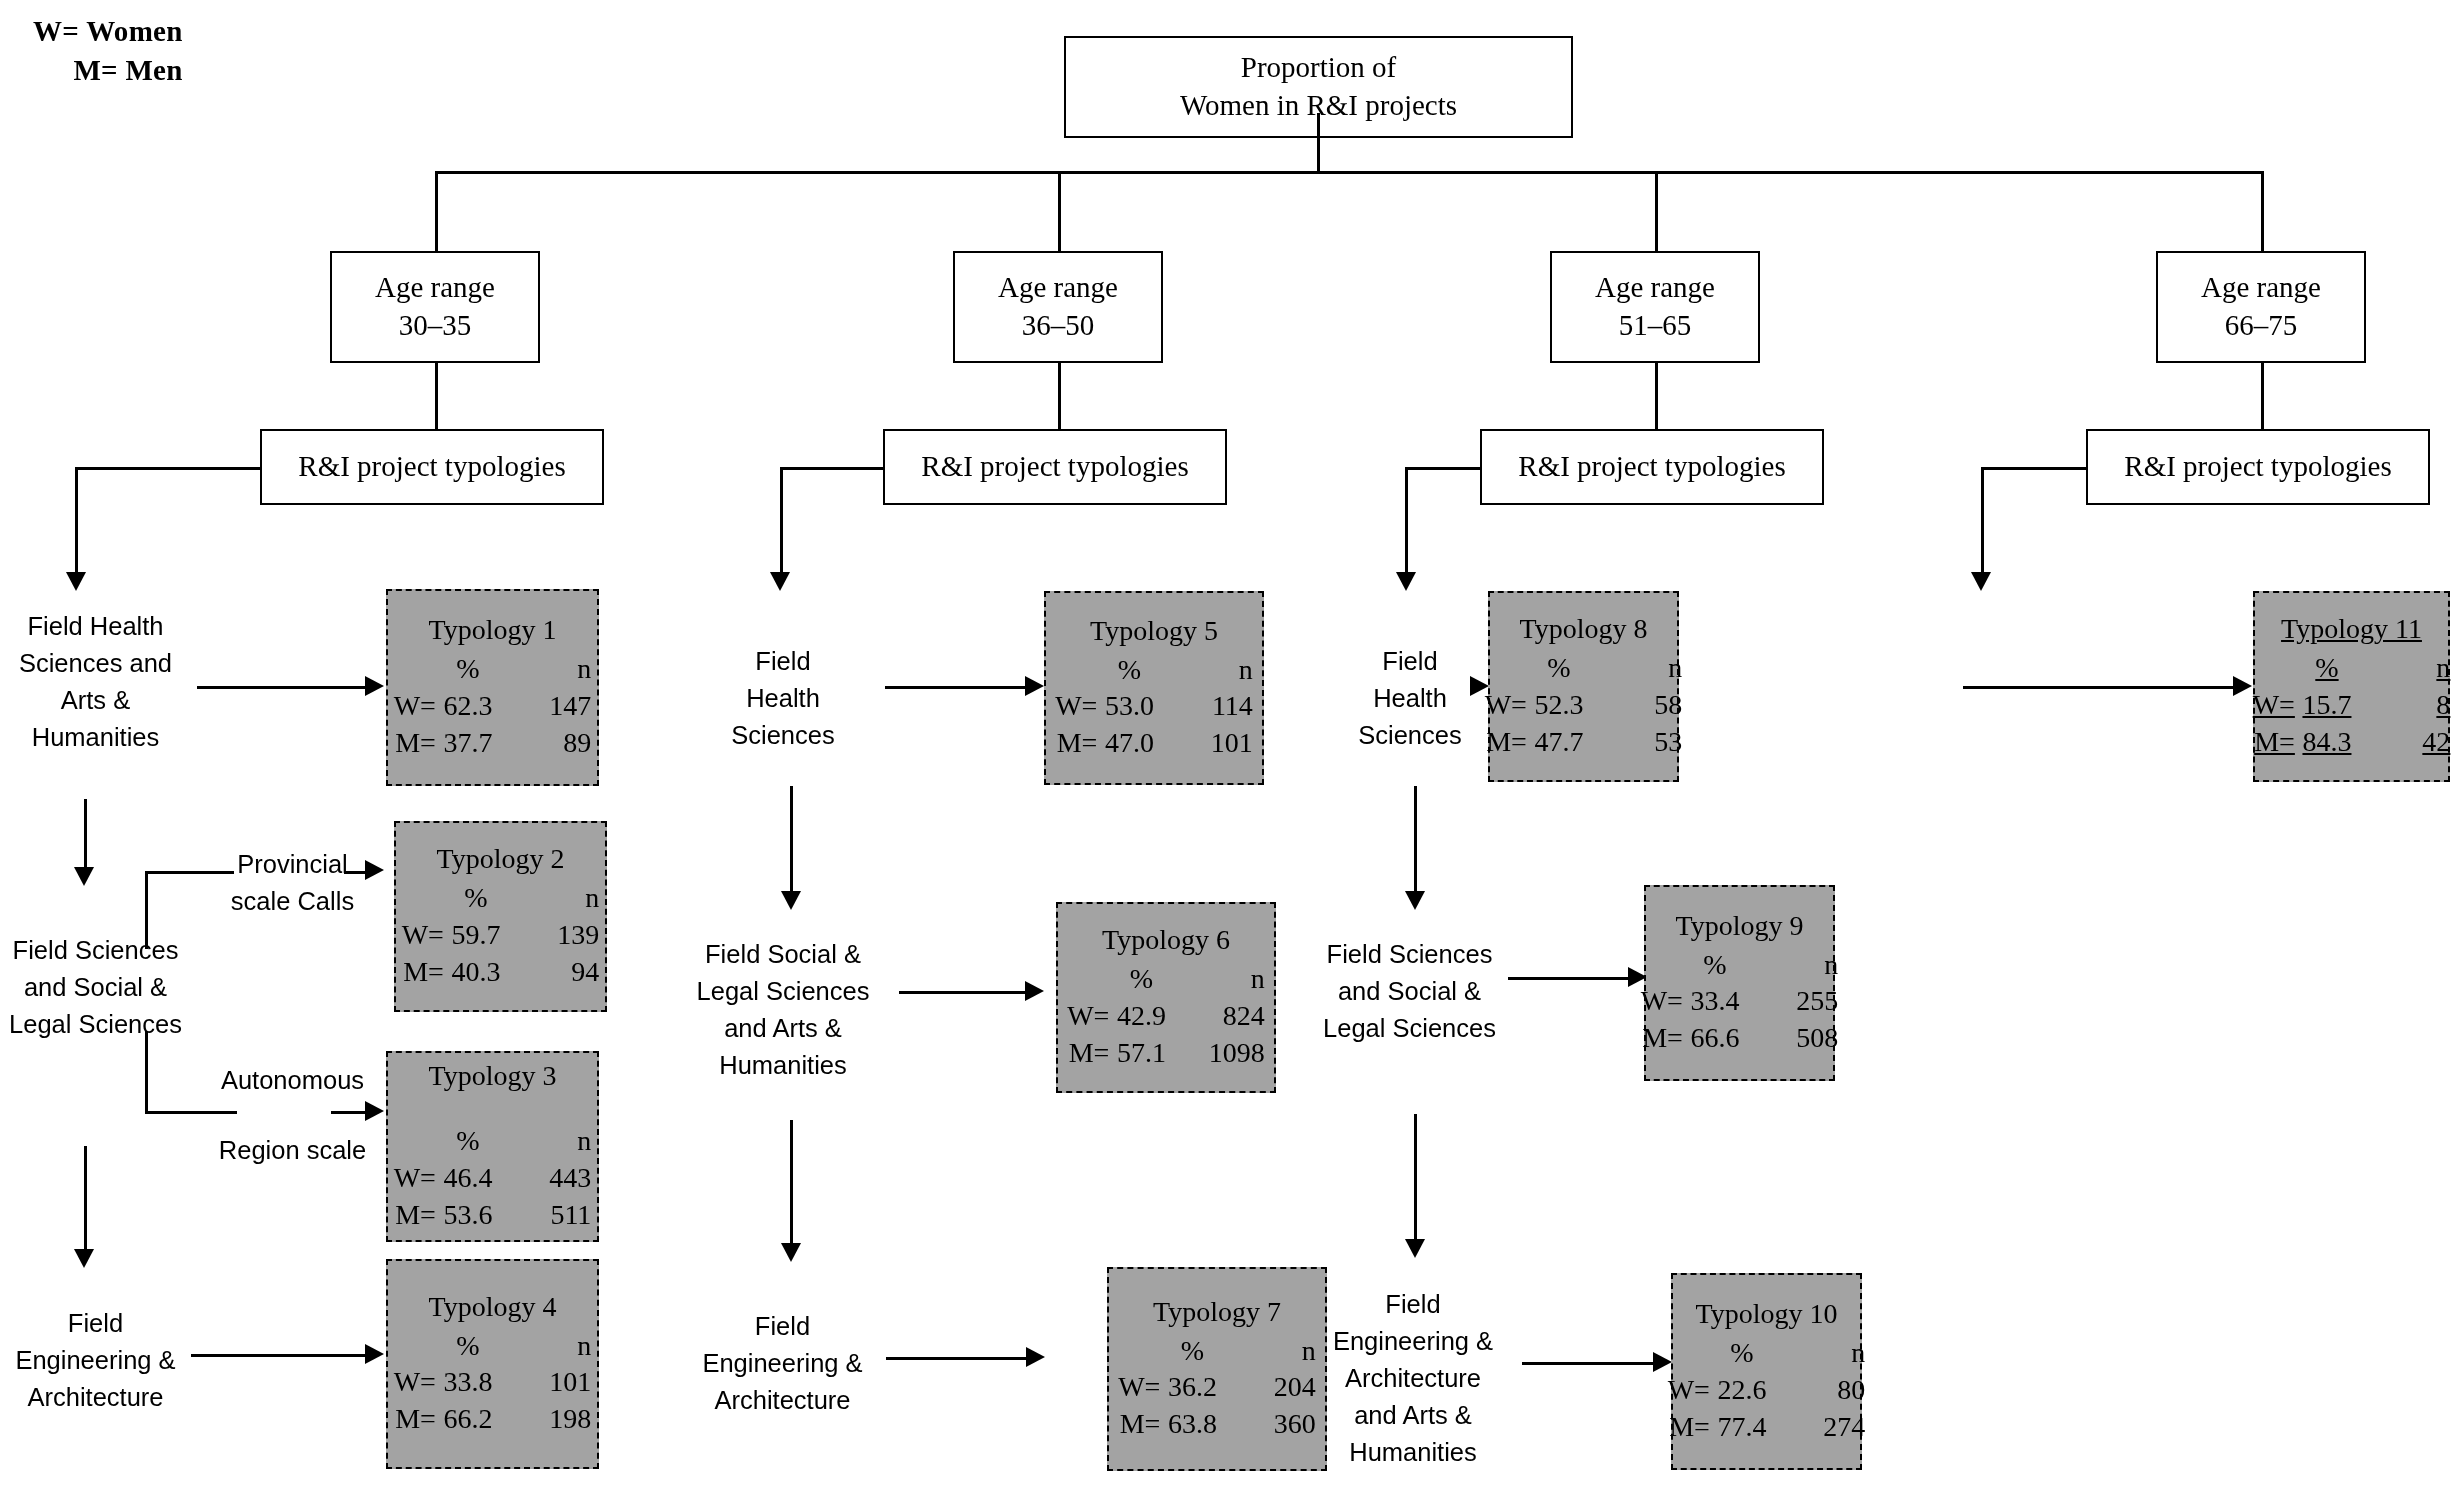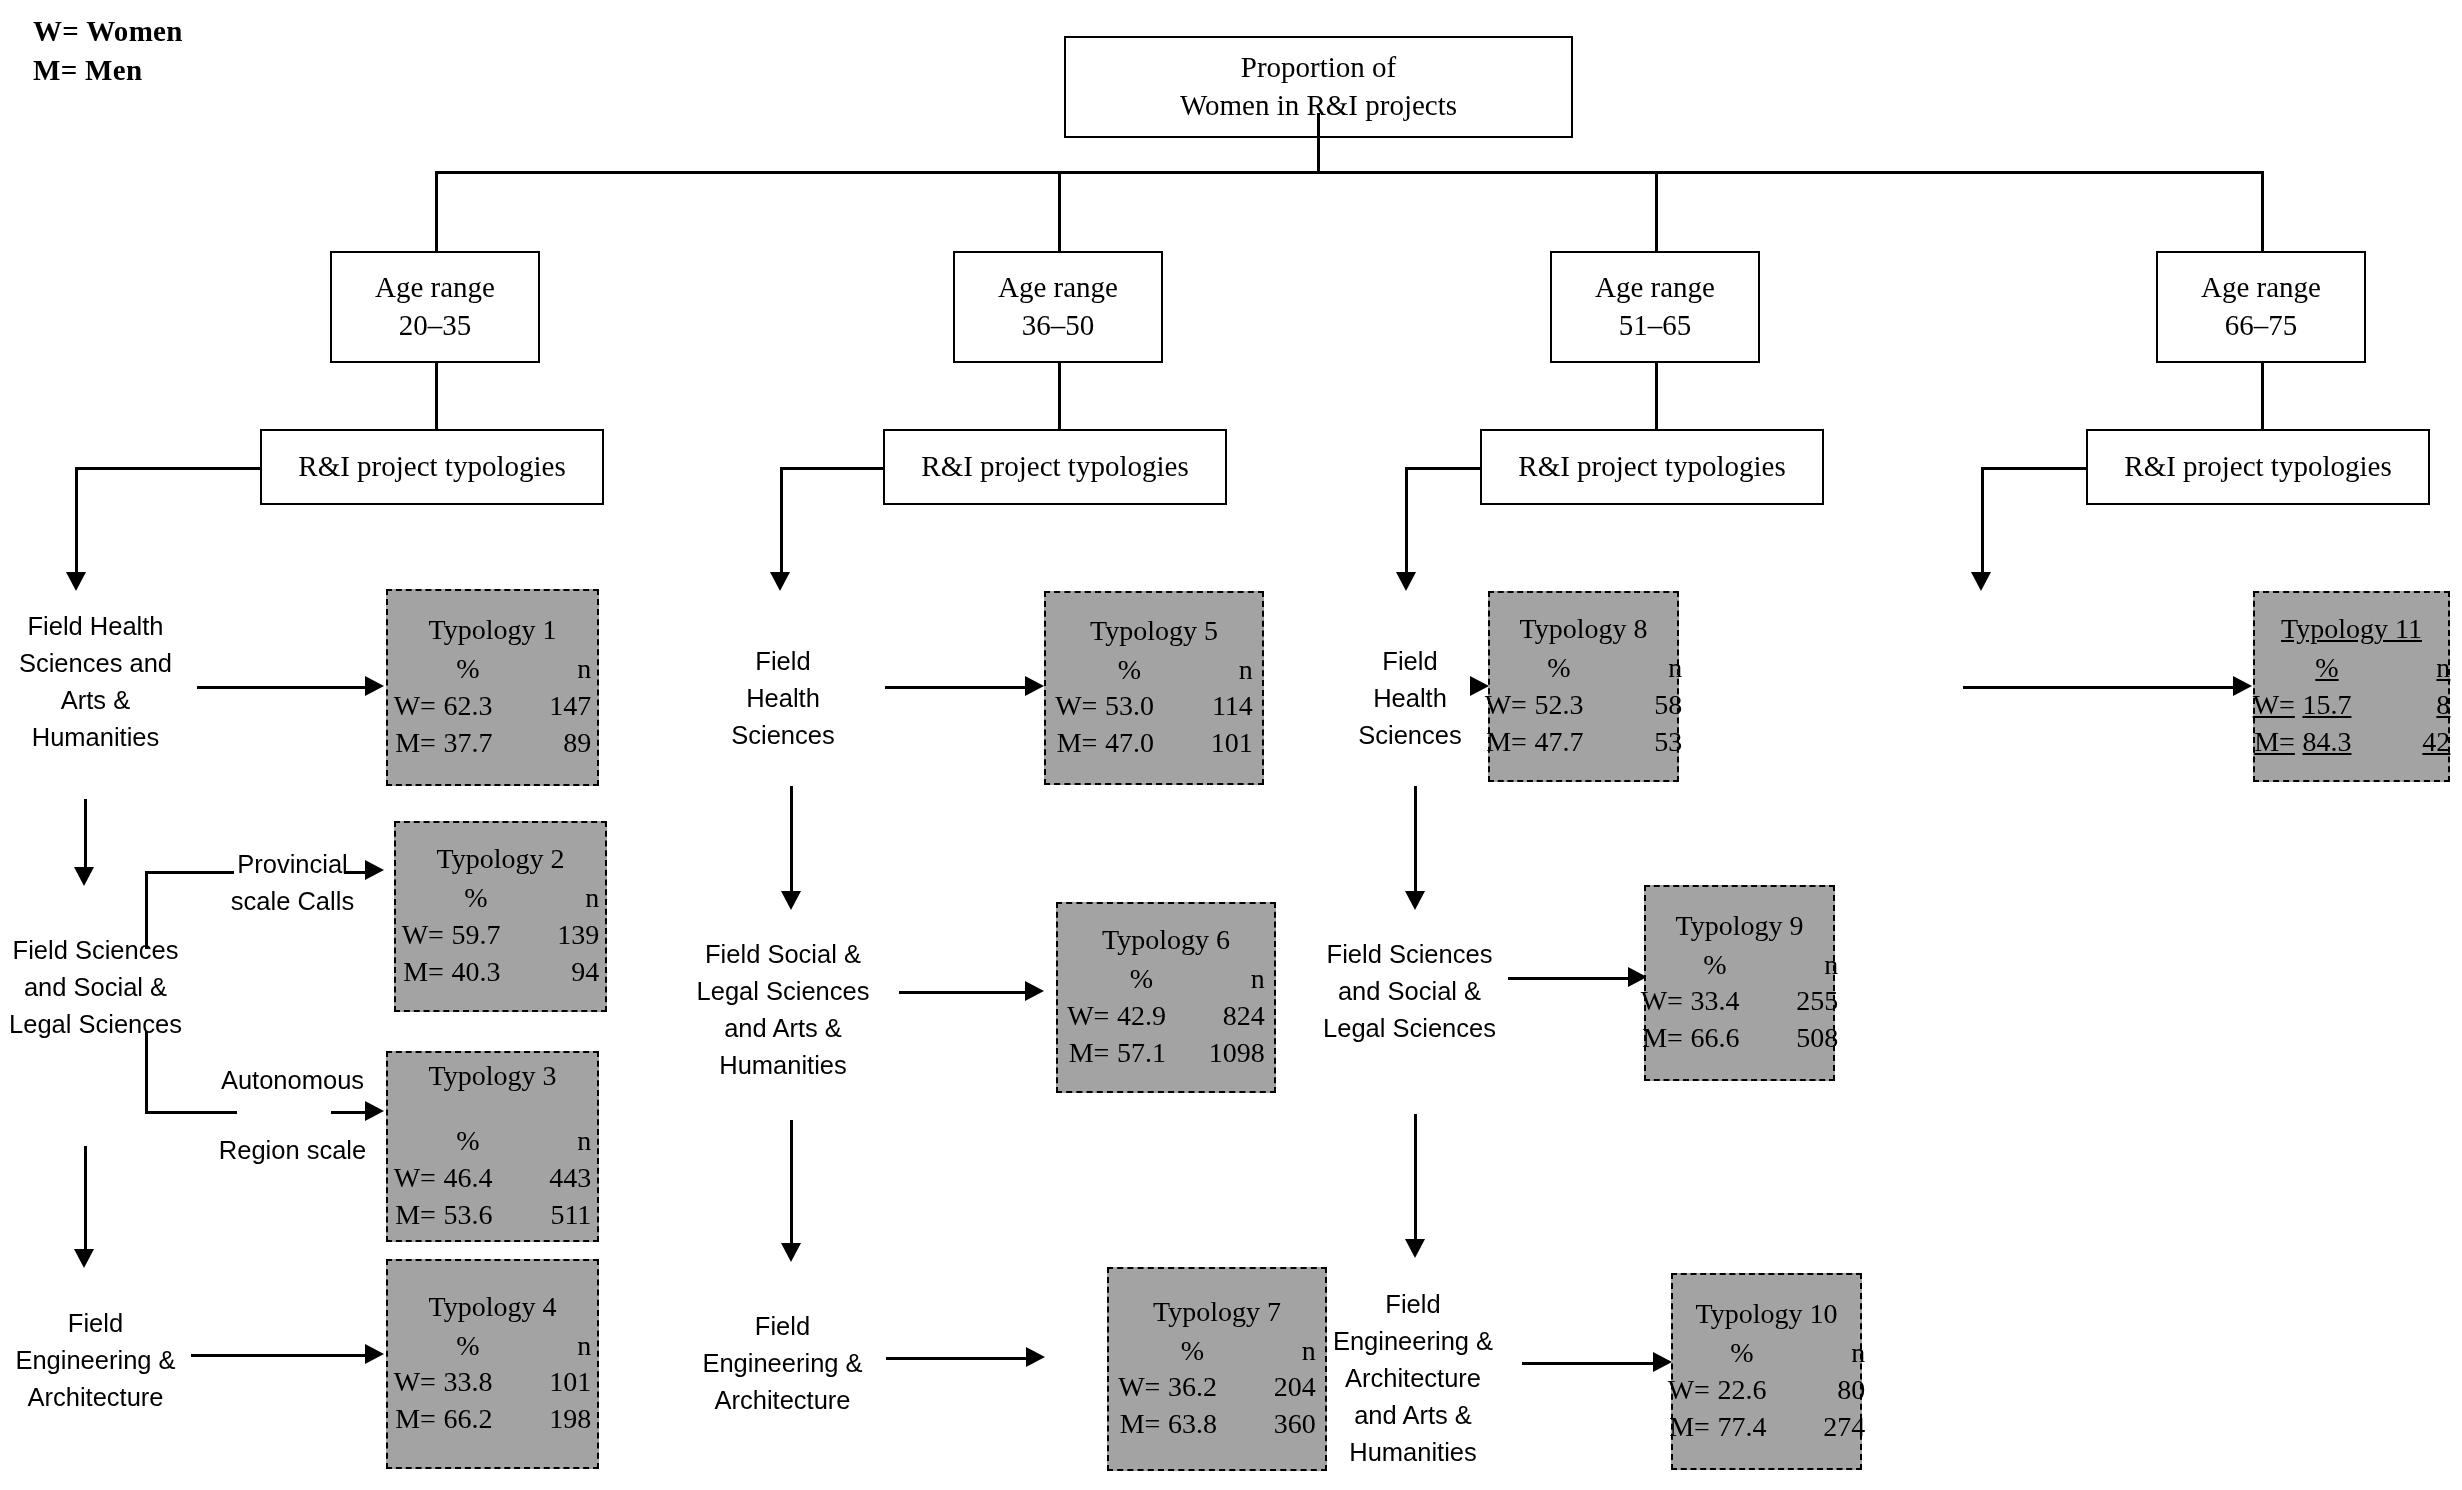--- a/index.html
+++ b/index.html
@@ -89,42 +89,42 @@
     border-left:10.8px solid transparent;
     border-right:10.8px solid transparent;
     border-top:19px solid #000;
   }
 </style>
 </head>
 <body>
 
 <div id="stage">
 
-  <div class="legend" style="left:33px;top:11.5px;">
+  <div class="legend" style="left:33px;top:11.5px;text-align:right;">
     <div>W= Women</div>
     <div>M= Men</div>
   </div>
 
   <div class="sbox" style="left:1064px;top:11.5px;width:509px;height:102px;margin-top:24px;">
     <span class="l">Proportion of</span>
     <span class="l">Women in R&amp;I projects</span>
   </div>
 
   <div class="vl" style="left:1317px;top:113px;height:59px;"></div>
 
   <div class="hl" style="left:435px;top:171px;width:1829px;"></div>
 
   <div class="vl" style="left:435px;top:171px;height:81px;"></div>
   <div class="vl" style="left:1058px;top:171px;height:81px;"></div>
   <div class="vl" style="left:1655px;top:171px;height:81px;"></div>
   <div class="vl" style="left:2261px;top:171px;height:81px;"></div>
 
   <div class="sbox" style="left:330px;top:251px;width:210px;height:112px;">
     <span class="l">Age range</span>
-    <span class="l">20–35</span>
+    <span class="l">30–35</span>
   </div>
   <div class="sbox" style="left:953px;top:251px;width:210px;height:112px;">
     <span class="l">Age range</span>
     <span class="l">36–50</span>
   </div>
   <div class="sbox" style="left:1550px;top:251px;width:210px;height:112px;">
     <span class="l">Age range</span>
     <span class="l">51–65</span>
   </div>
   <div class="sbox" style="left:2156px;top:251px;width:210px;height:112px;">

